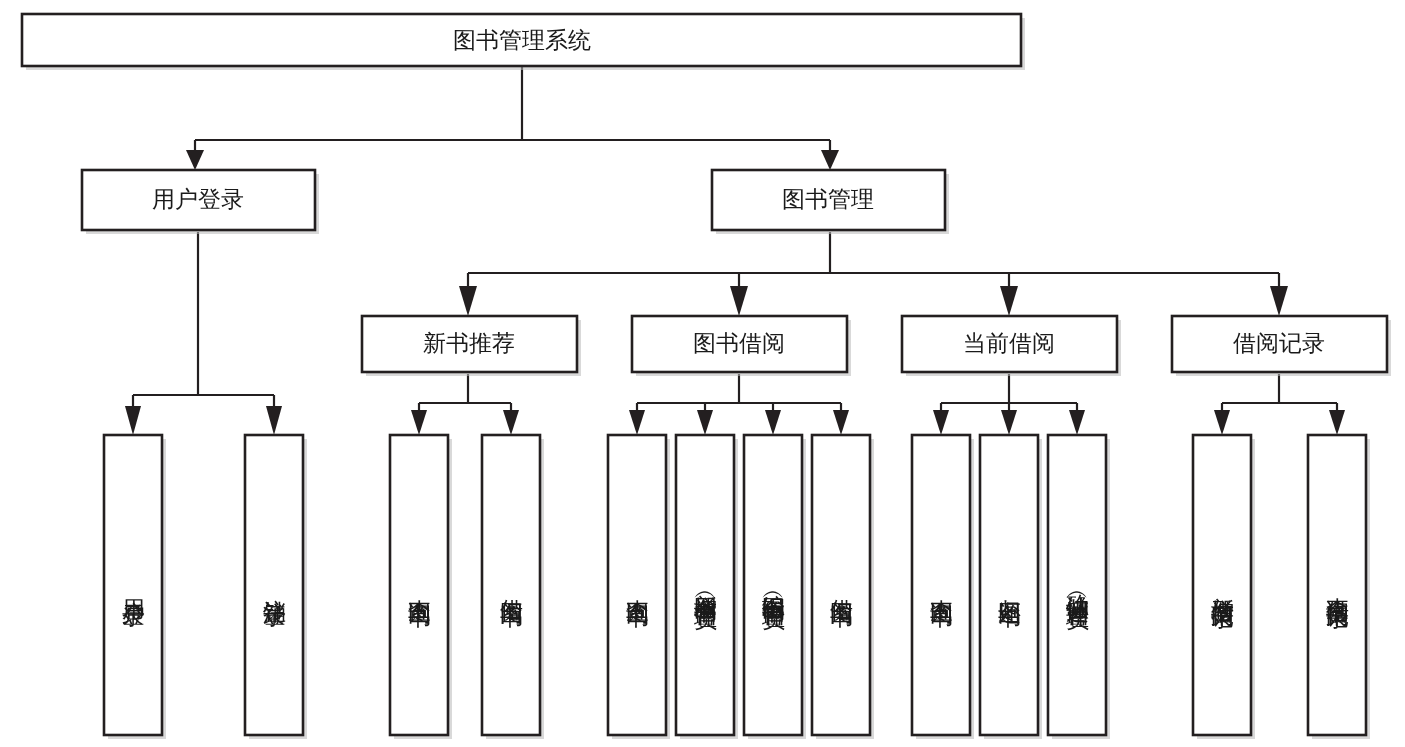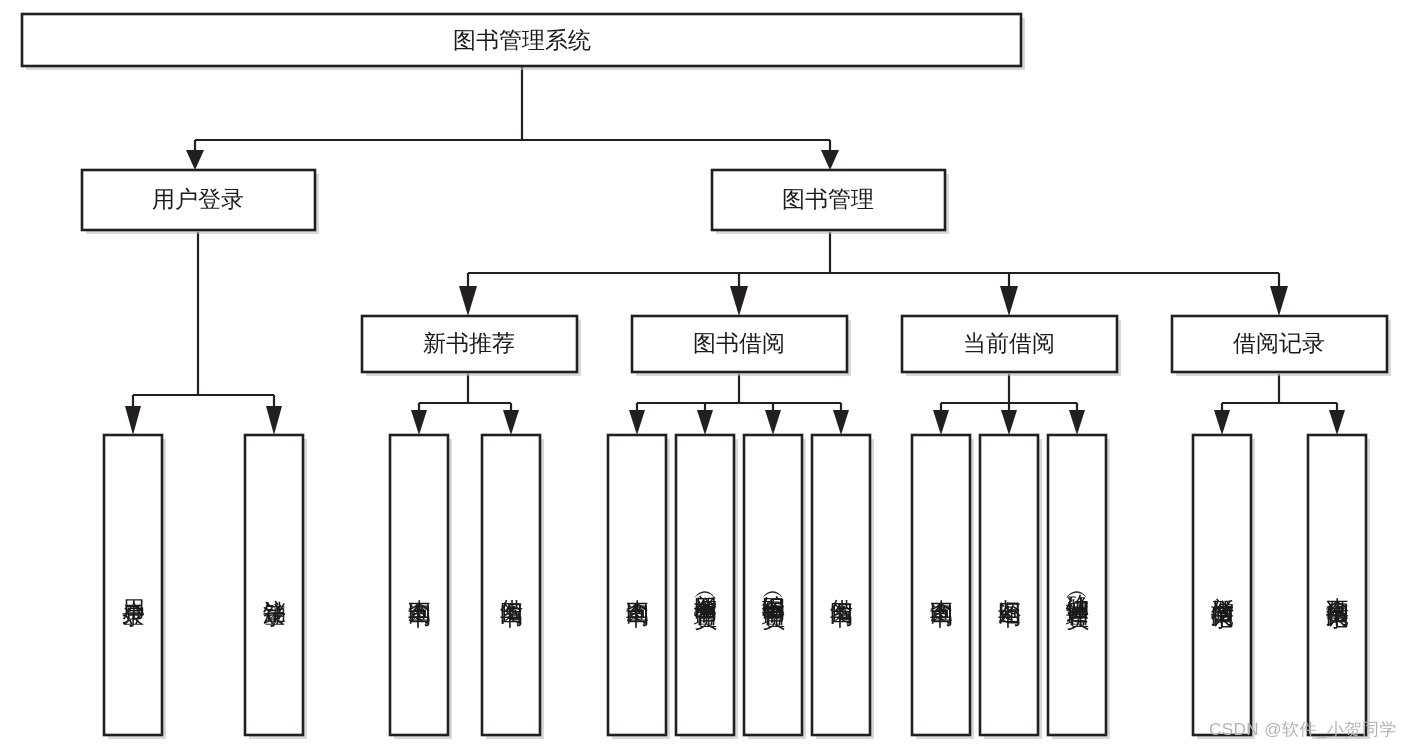--- a/index.html
+++ b/index.html
@@ -224,14 +224,13 @@
   <div class="label-v-wrap" style="left:608px; top:435px; width:58px; height:300px;">查询图书</div>
   <div class="label-v-wrap" style="left:676px; top:435px; width:58px; height:300px;">新增图书（管理员）</div>
   <div class="label-v-wrap" style="left:744px; top:435px; width:58px; height:300px;">编辑图书（管理员）</div>
   <div class="label-v-wrap" style="left:812px; top:435px; width:58px; height:300px;">借阅图书</div>
   <div class="label-v-wrap" style="left:912px; top:435px; width:58px; height:300px;">查询图书</div>
   <div class="label-v-wrap" style="left:980px; top:435px; width:58px; height:300px;">归还图书</div>
   <div class="label-v-wrap" style="left:1048px; top:435px; width:58px; height:300px;">确认归还（管理员）</div>
   <div class="label-v-wrap" style="left:1193px; top:435px; width:58px; height:300px;">新增借阅记录</div>
   <div class="label-v-wrap" style="left:1308px; top:435px; width:58px; height:300px;">查询借阅记录</div>
 
-  <div class="watermark">CSDN @软件_小贺同学</div>
 </div>
 
 </body></html>

